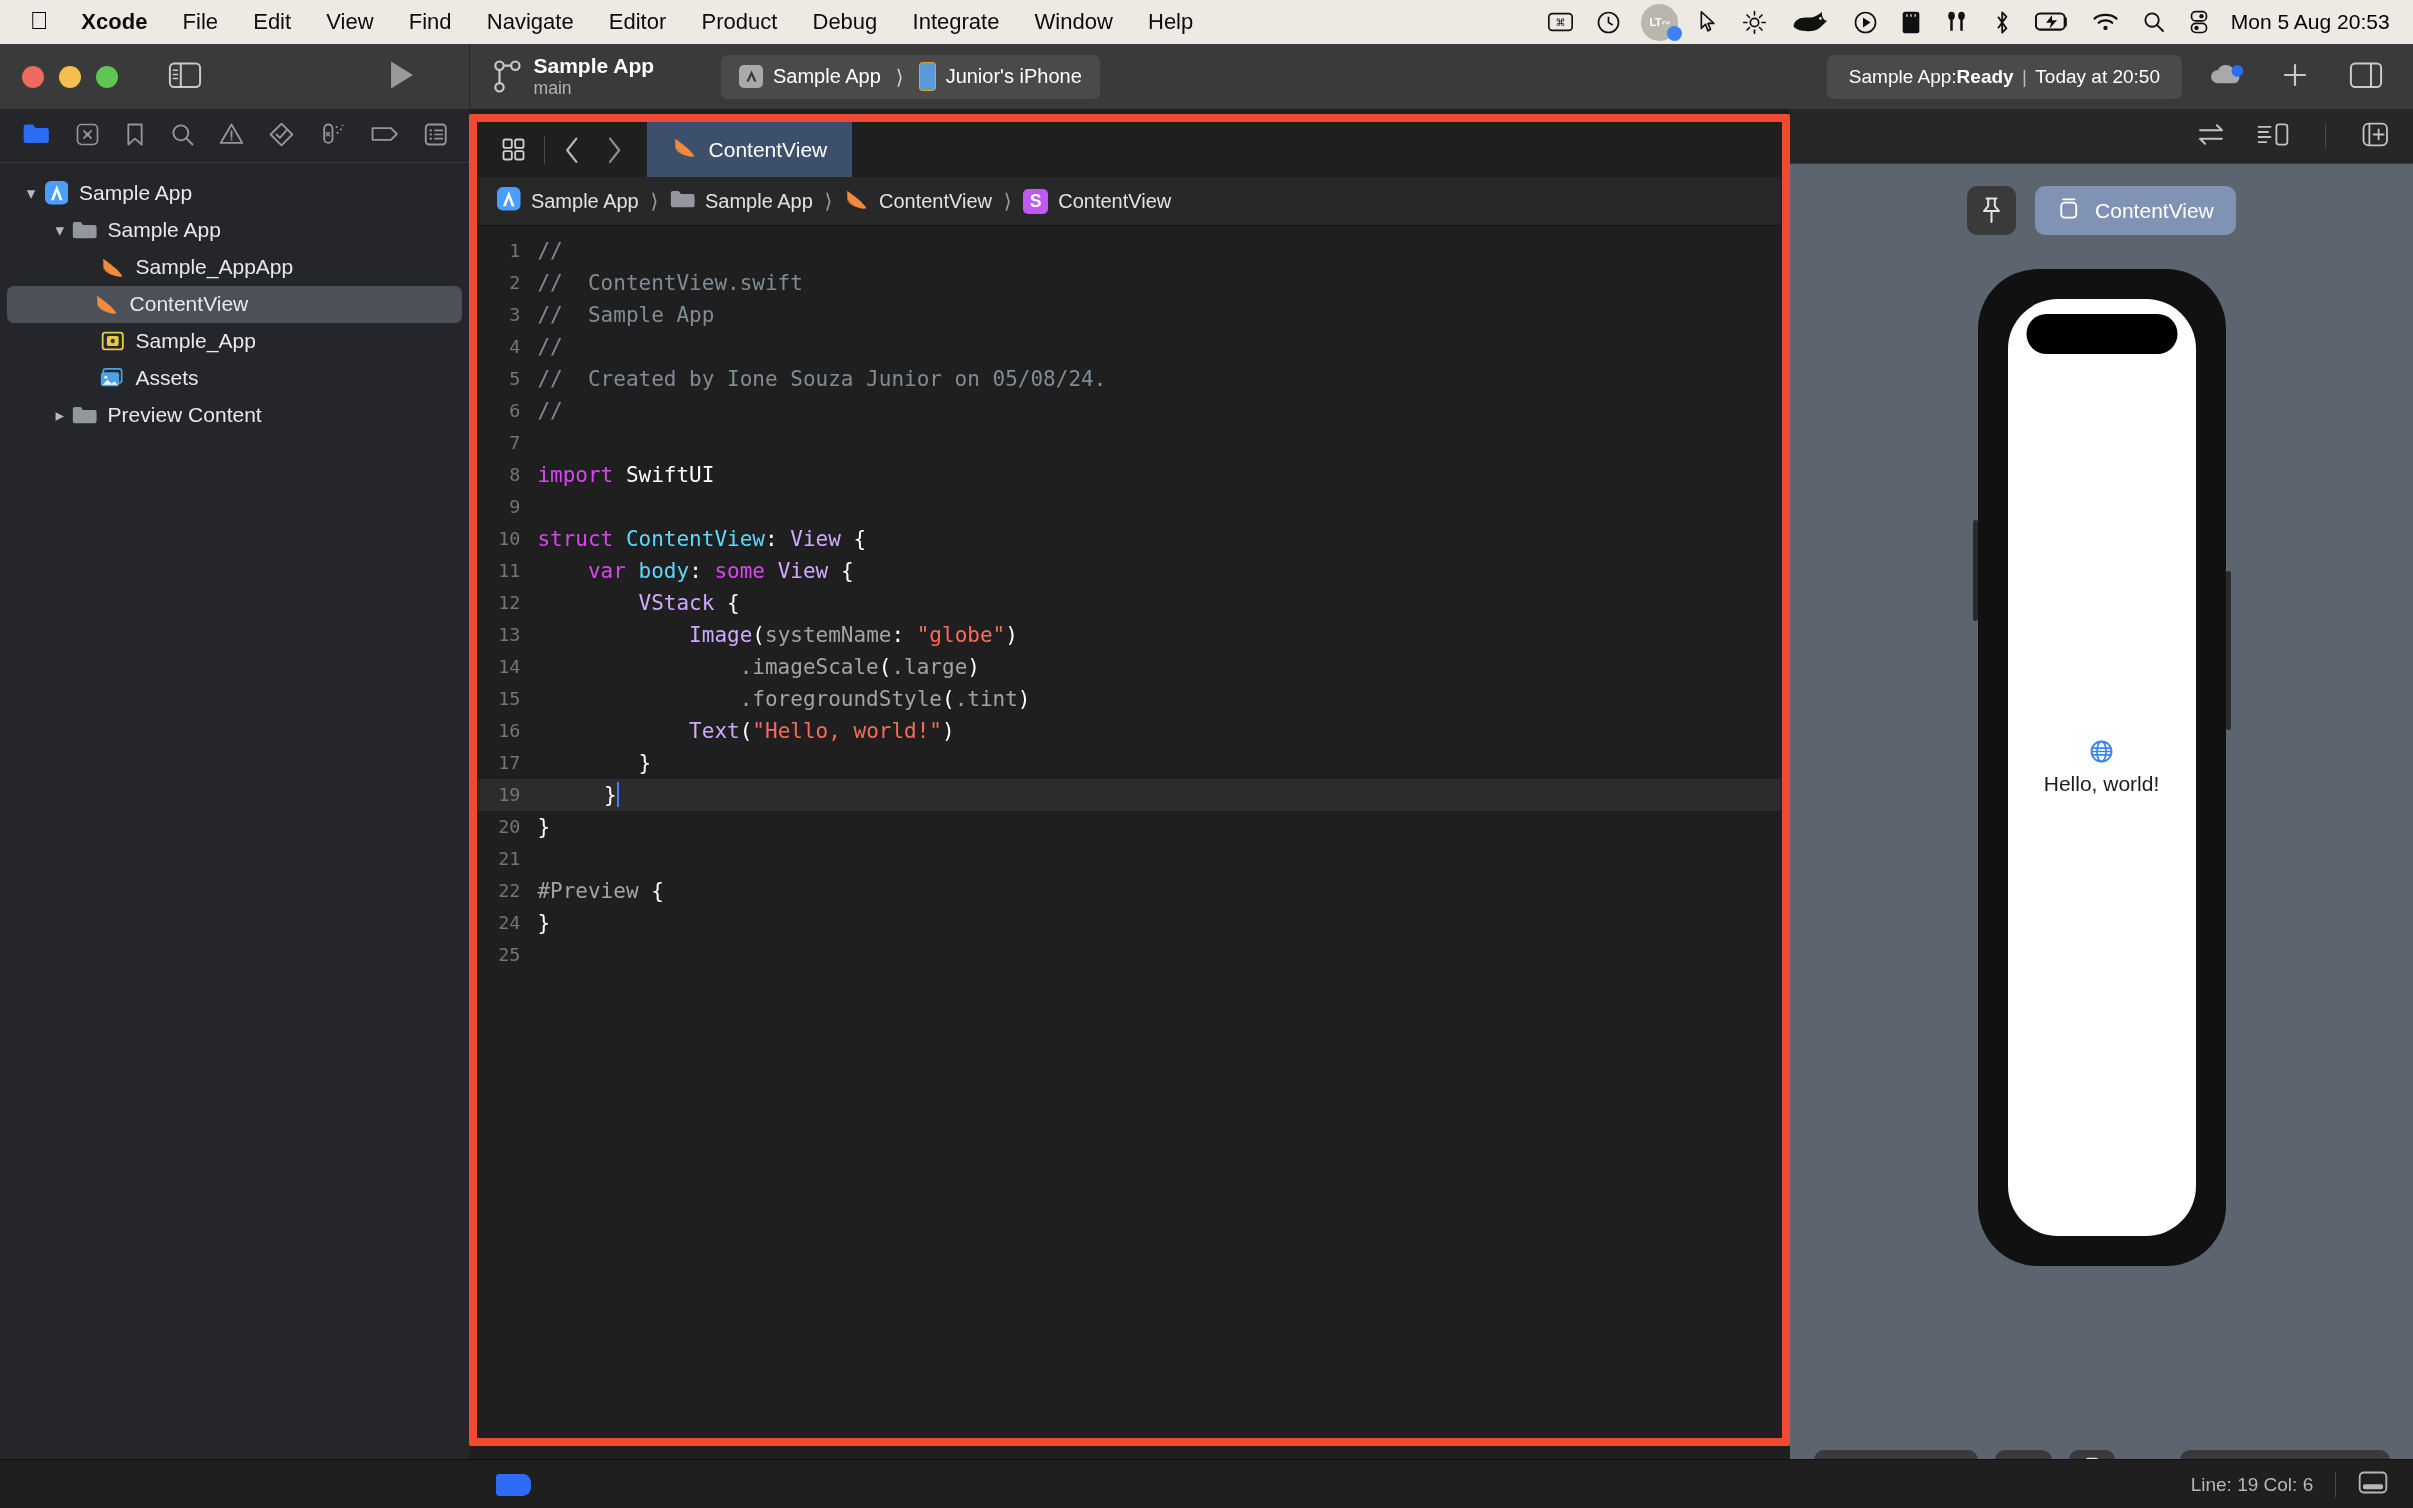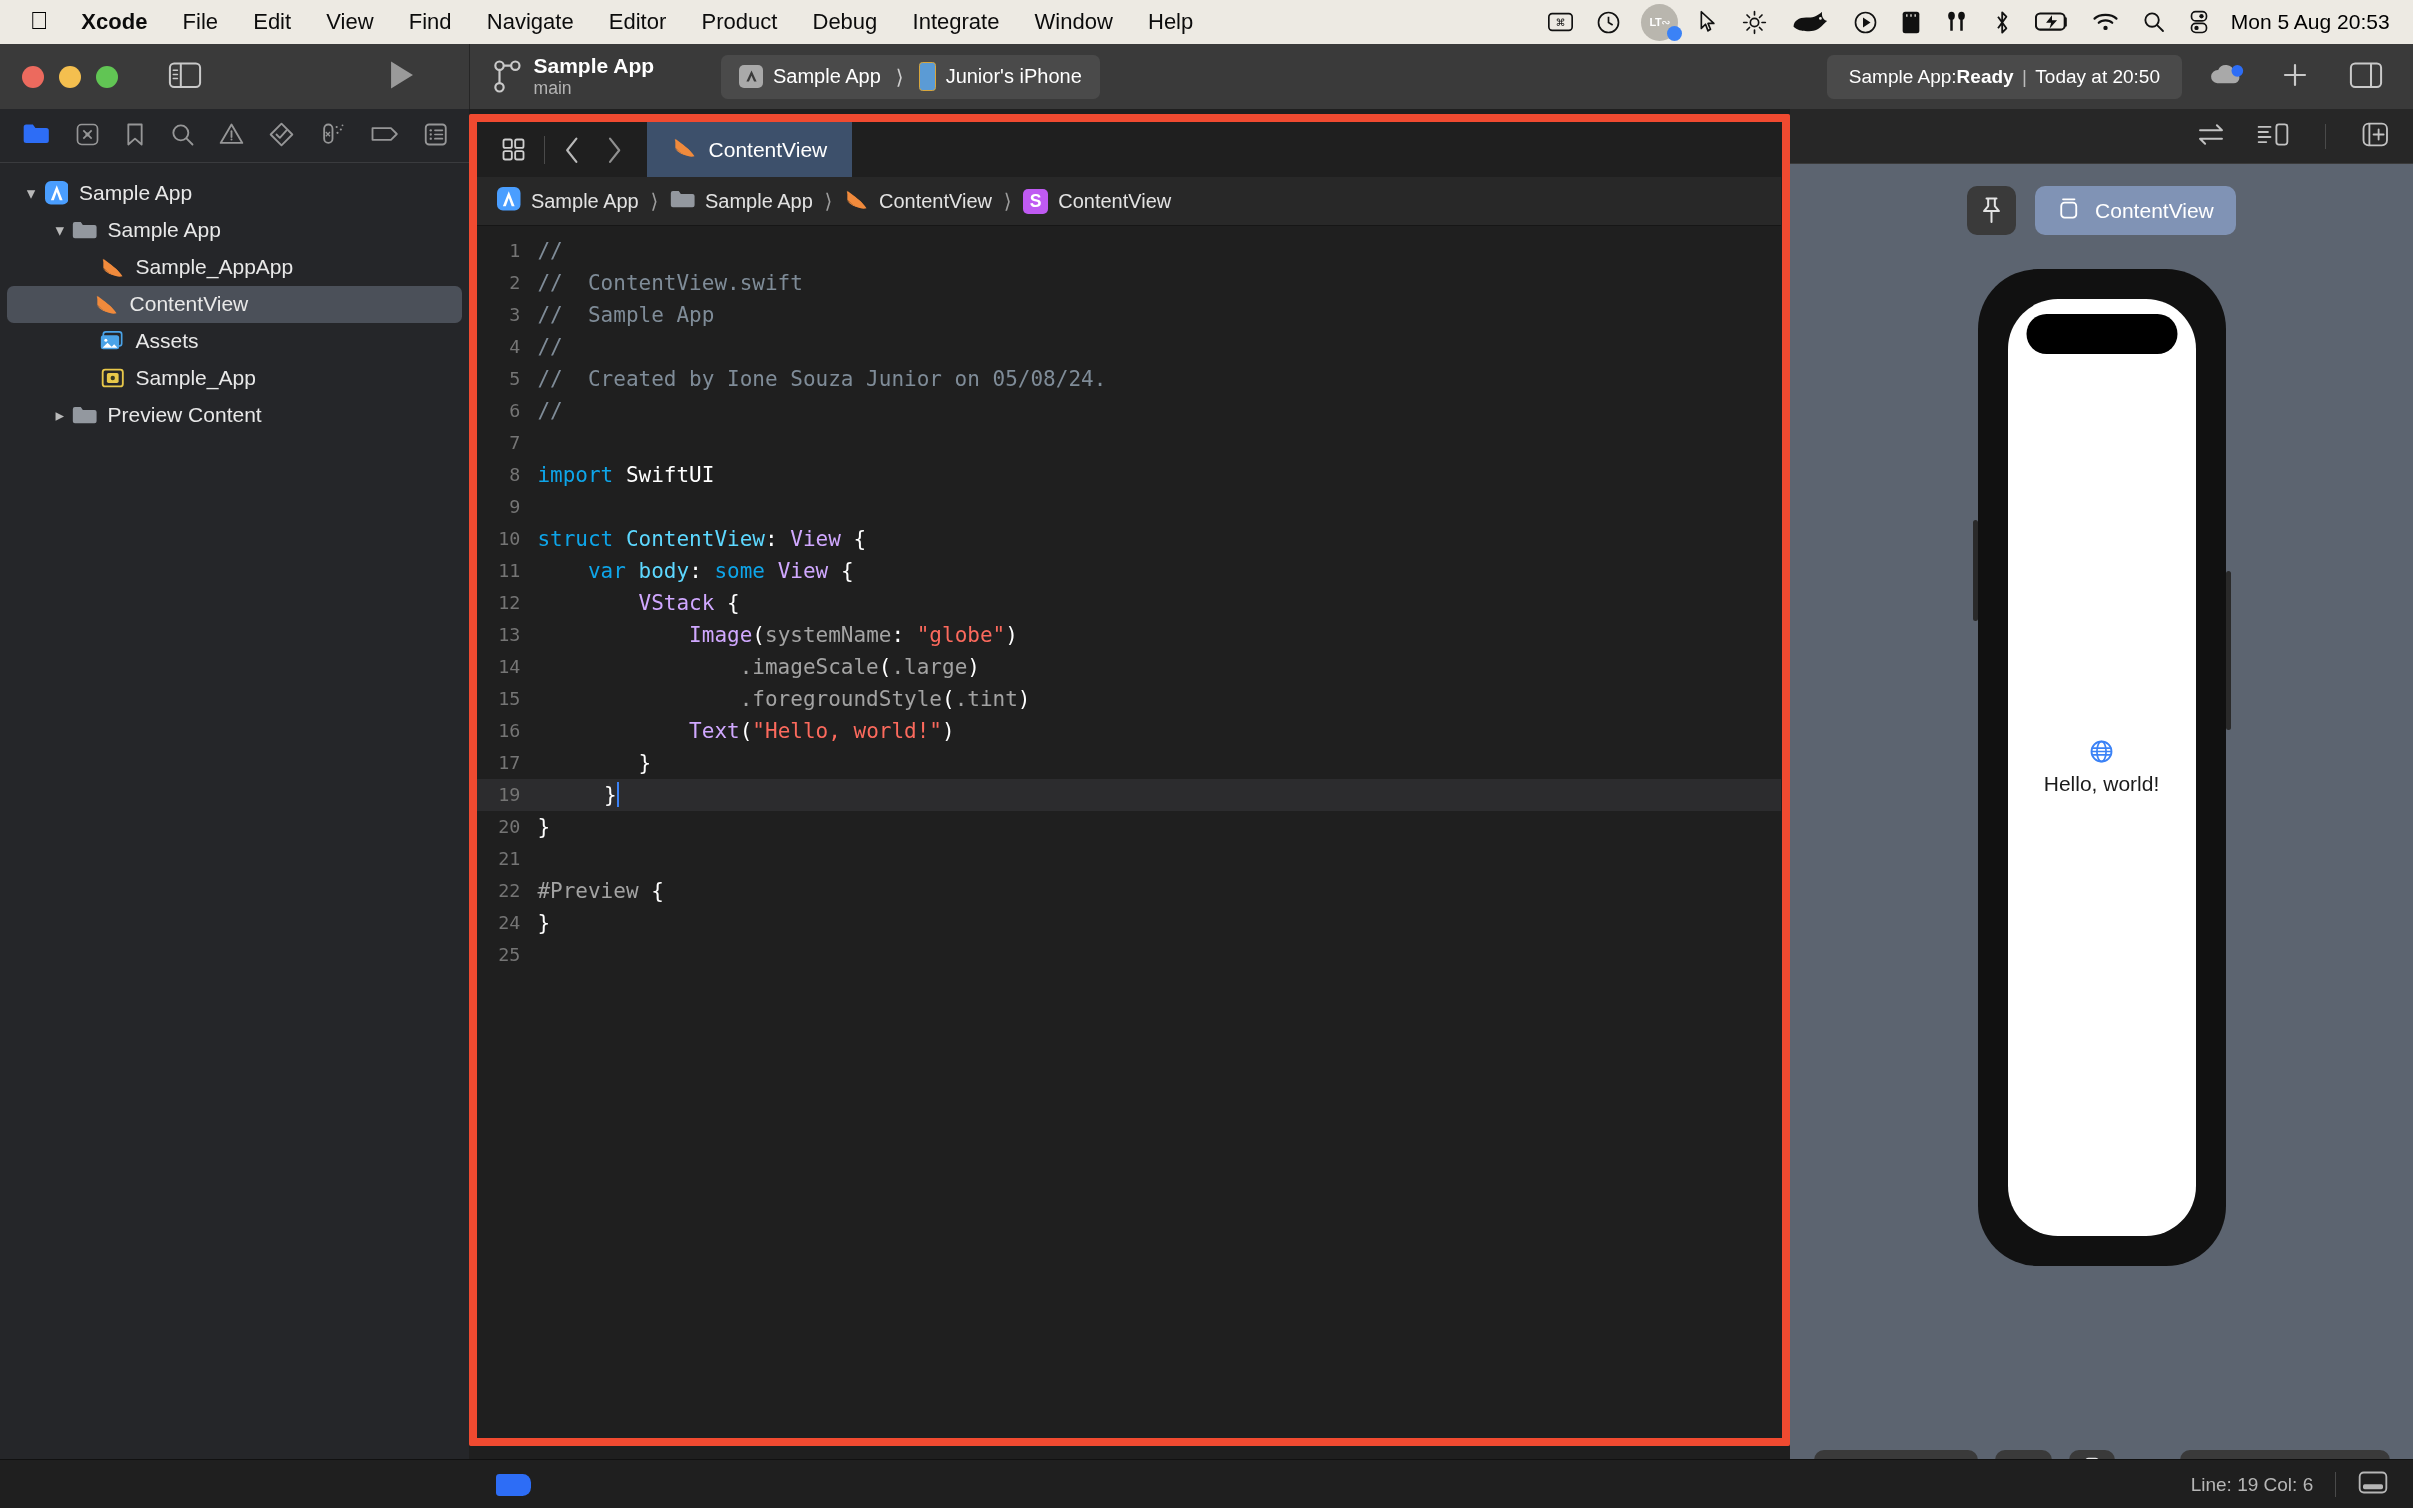--- a/index.html
+++ b/index.html
@@ -98,21 +98,21 @@
   .breadcrumbbar { height: 49px; background: #282828; display:flex; align-items:center; padding: 0 20px; gap: 0; border-bottom: 0.8px solid #161616;}
   .crumb { display:flex; align-items:center; gap: 10px; color: #e2e2e2; font-size: 20px; }
   .crumb-sep { color: #9c9c9c; font-size: 20px; padding: 0 11.7px; }
   .sym-badge { width: 25px; height: 25px; border-radius: 5px; background: #bf5af2; color: #fff; font-size: 17.6px; font-weight: bold; display:flex; align-items:center; justify-content:center; }
 
   .code-area { flex: 1; background: #1f1f1f; position: relative; overflow: hidden; padding-top: 8.4px; font-family: "DejaVu Sans Mono", monospace; }
   .code-line { display: flex; height: 32px; align-items: center; font-size: 21px; white-space: pre; }
   .code-line.current { background: #2c2c2e; gap: 16px; }
   .gutter { width: 60px; text-align: right; padding-right: 17px; color: #757575; font-size: 18.4px; user-select:none; }
   .codetext { color: #e8e8e8; position: relative; }
-  .kw { color: #0ea5e9; }
+  .kw { color: #d946ef; }
   .type { color: #d0a8ff; }
   .decl { color: #5dd8ff; }
   .str { color: #fc6a5d; }
   .meth { color: #a3a3a3; }
   .cmt { color: #7f8c98; }
   .plain { color: #ffffff; }
   .caret { display:inline-block; width: 2.5px; height: 25px; background: #3b82f6; vertical-align: -5px; }
 
   
   .canvas-pane { width: 623px; background: #272727; display:flex; flex-direction: column; position: relative; }
@@ -448,40 +448,40 @@
                   <path d="M3 4 C10 8 17 13 24 20 C20 17 11 13 6 10 C13 17 20 21 26 23 C19 24 10 21 3 14 C8 22 18 25 27 23 C22 24 14 24 3 4 Z" fill="#f08a3c"></path>
                   <path d="M4 3 C12 9 22 16 27 24 C22 26 12 23 4 14 Z" fill="#f08a3c"></path>
                 </svg>
             </span>
             <span>ContentView</span>
           </div>
 
           <div class="tree-row" style="padding-left:70px">
             <span class="disc"></span>
             <span class="tree-ico">
+              <svg width="23.5" height="22" viewBox="0 0 28 26">
+                  <rect x="2" y="3" width="24" height="20" rx="3" fill="none" stroke="#e8c84a" stroke-width="2.2"></rect>
+                  <rect x="7" y="7" width="14" height="12" rx="2" fill="#e8c84a"></rect>
+                  <circle cx="14" cy="13" r="2.6" fill="#3a3a20"></circle>
+                </svg>
+            </span>
+            <span>Sample_App</span>
+          </div>
+
+          <div class="tree-row" style="padding-left:70px">
+            <span class="disc"></span>
+            <span class="tree-ico">
               <svg width="25" height="22" viewBox="0 0 30 26">
                   <rect x="4" y="2" width="22" height="17" rx="3" fill="none" stroke="#4aa3e8" stroke-width="2"></rect>
                   <rect x="1" y="6" width="22" height="17" rx="3" fill="#4aa3e8"></rect>
                   <circle cx="7" cy="12" r="1.8" fill="#fff"></circle>
                   <path d="M3 21 l6 -6 l5 5 l3 -3 l4 4 Z" fill="#fff"></path>
                 </svg>
             </span>
             <span>Assets</span>
-          </div>
-
-          <div class="tree-row" style="padding-left:70px">
-            <span class="disc"></span>
-            <span class="tree-ico">
-              <svg width="23.5" height="22" viewBox="0 0 28 26">
-                  <rect x="2" y="3" width="24" height="20" rx="3" fill="none" stroke="#e8c84a" stroke-width="2.2"></rect>
-                  <rect x="7" y="7" width="14" height="12" rx="2" fill="#e8c84a"></rect>
-                  <circle cx="14" cy="13" r="2.6" fill="#3a3a20"></circle>
-                </svg>
-            </span>
-            <span>Sample_App</span>
           </div>
 
           <div class="tree-row" style="padding-left:42px">
             <span class="disc">▸</span>
             <span class="tree-ico">
               <svg width="25" height="20" viewBox="0 0 30 24">
                   <path d="M1 5 a2.5 2.5 0 0 1 2.5 -2.5 h7 l2.5 3.5 h14 a2.5 2.5 0 0 1 2.5 2.5 v11 a2.5 2.5 0 0 1 -2.5 2.5 H3.5 A2.5 2.5 0 0 1 1 19.5 Z" fill="#93989f"></path>
                 </svg>
             </span>
             <span>Preview Content</span>

